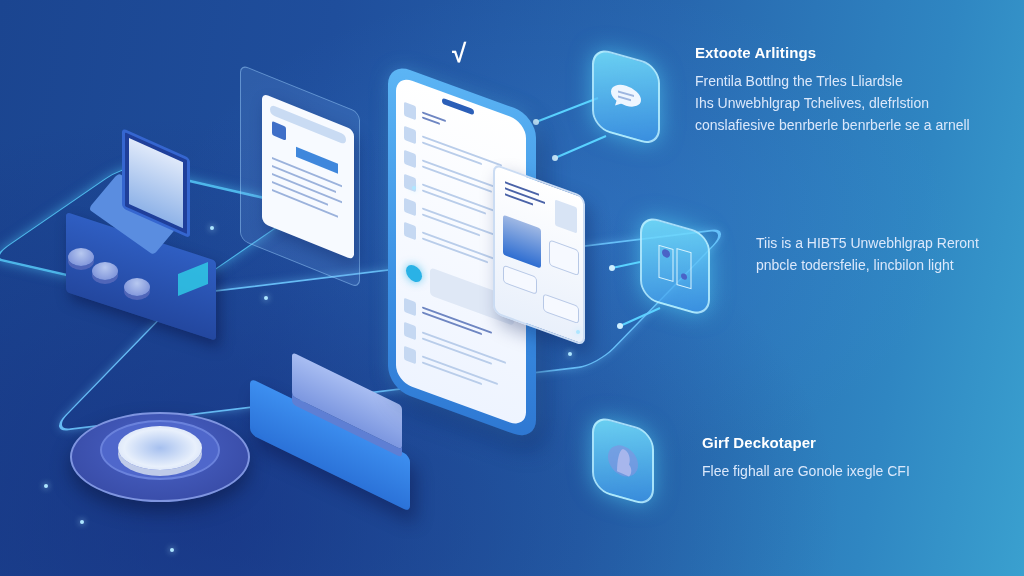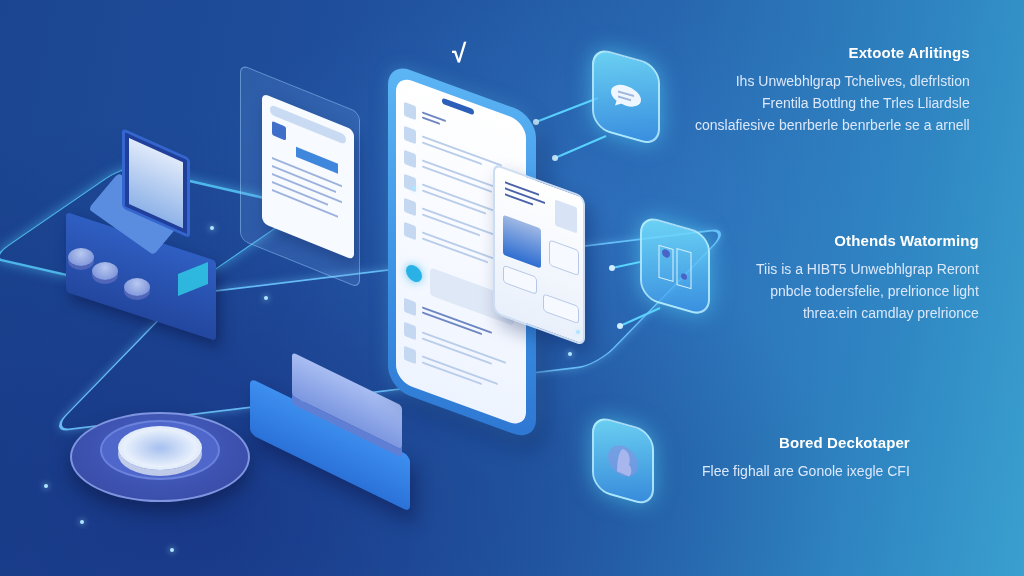--- a/index.html
+++ b/index.html
@@ -12,21 +12,21 @@
   .vignette {
     position: absolute; inset: 0;
     background: radial-gradient(ellipse at 20% 90%, rgba(20,40,120,0.55) 0%, rgba(20,40,120,0) 55%),
                 radial-gradient(ellipse at 55% 40%, rgba(80,160,255,0.18) 0%, rgba(80,160,255,0) 50%);
     pointer-events: none;
   }
   .scene { position: absolute; inset: 0; }
   svg.lines { position: absolute; inset: 0; }
 
   
-  .info-block { position: absolute; color: #e6f0ff; text-align: right; }
+  .info-block { position: absolute; color: #e6f0ff; }
   .info-title { font-weight: bold; font-size: 15px; color: #ffffff; margin-bottom: 9px; letter-spacing: 0.1px; }
   .info-line { font-size: 14px; line-height: 22px; color: #dbe8fb; white-space: nowrap; }
   #block-1 { left: 695px; top: 44px; }
   #block-2 { left: 756px; top: 232px; }
   #block-3 { left: 702px; top: 434px; }
 
   
   .phone {
     position: absolute; left: 388px; top: 62px; width: 148px; height: 326px;
     background: linear-gradient(160deg, #5db6f5, #3a8fe3 60%, #2e77d2);
@@ -303,28 +303,26 @@
   <div class="sparkle" style="left:264px;top:296px;"></div>
   <div class="sparkle" style="left:576px;top:330px;"></div>
   <div class="sparkle" style="left:568px;top:352px;"></div>
   <div class="sparkle" style="left:44px;top:484px;"></div>
   <div class="sparkle" style="left:170px;top:548px;"></div>
   <div class="sparkle" style="left:80px;top:520px;"></div>
 </div>
 
 <div class="info-block" id="block-1">
   <div class="info-title">Extoote Arlitings</div>
+  <div class="info-line">Frentila Bottlng the Trles Lliardsle</div>
   <div class="info-line">Ihs Unwebhlgrap Tchelives, dlefrlstion</div>
-  <div class="info-line">Frentila Bottlng the Trles Lliardsle</div>
   <div class="info-line">conslafiesive benrberle benrberle se a arnell</div>
 </div>
 
 <div class="info-block" id="block-2">
-  <div class="info-title">Othends Watorming</div>
   <div class="info-line">Tiis is a HIBT5 Unwebhlgrap Reront</div>
-  <div class="info-line">pnbcle todersfelie, prelrionce light</div>
-  <div class="info-line">threa:ein camdlay prelrionce</div>
+  <div class="info-line">pnbcle todersfelie, lincbilon light</div>
 </div>
 
 <div class="info-block" id="block-3">
-  <div class="info-title">Bored Deckotaper</div>
+  <div class="info-title">Girf Deckotaper</div>
   <div class="info-line">Flee fighall are Gonole ixegle CFI</div>
 </div>
 
 </body></html>

